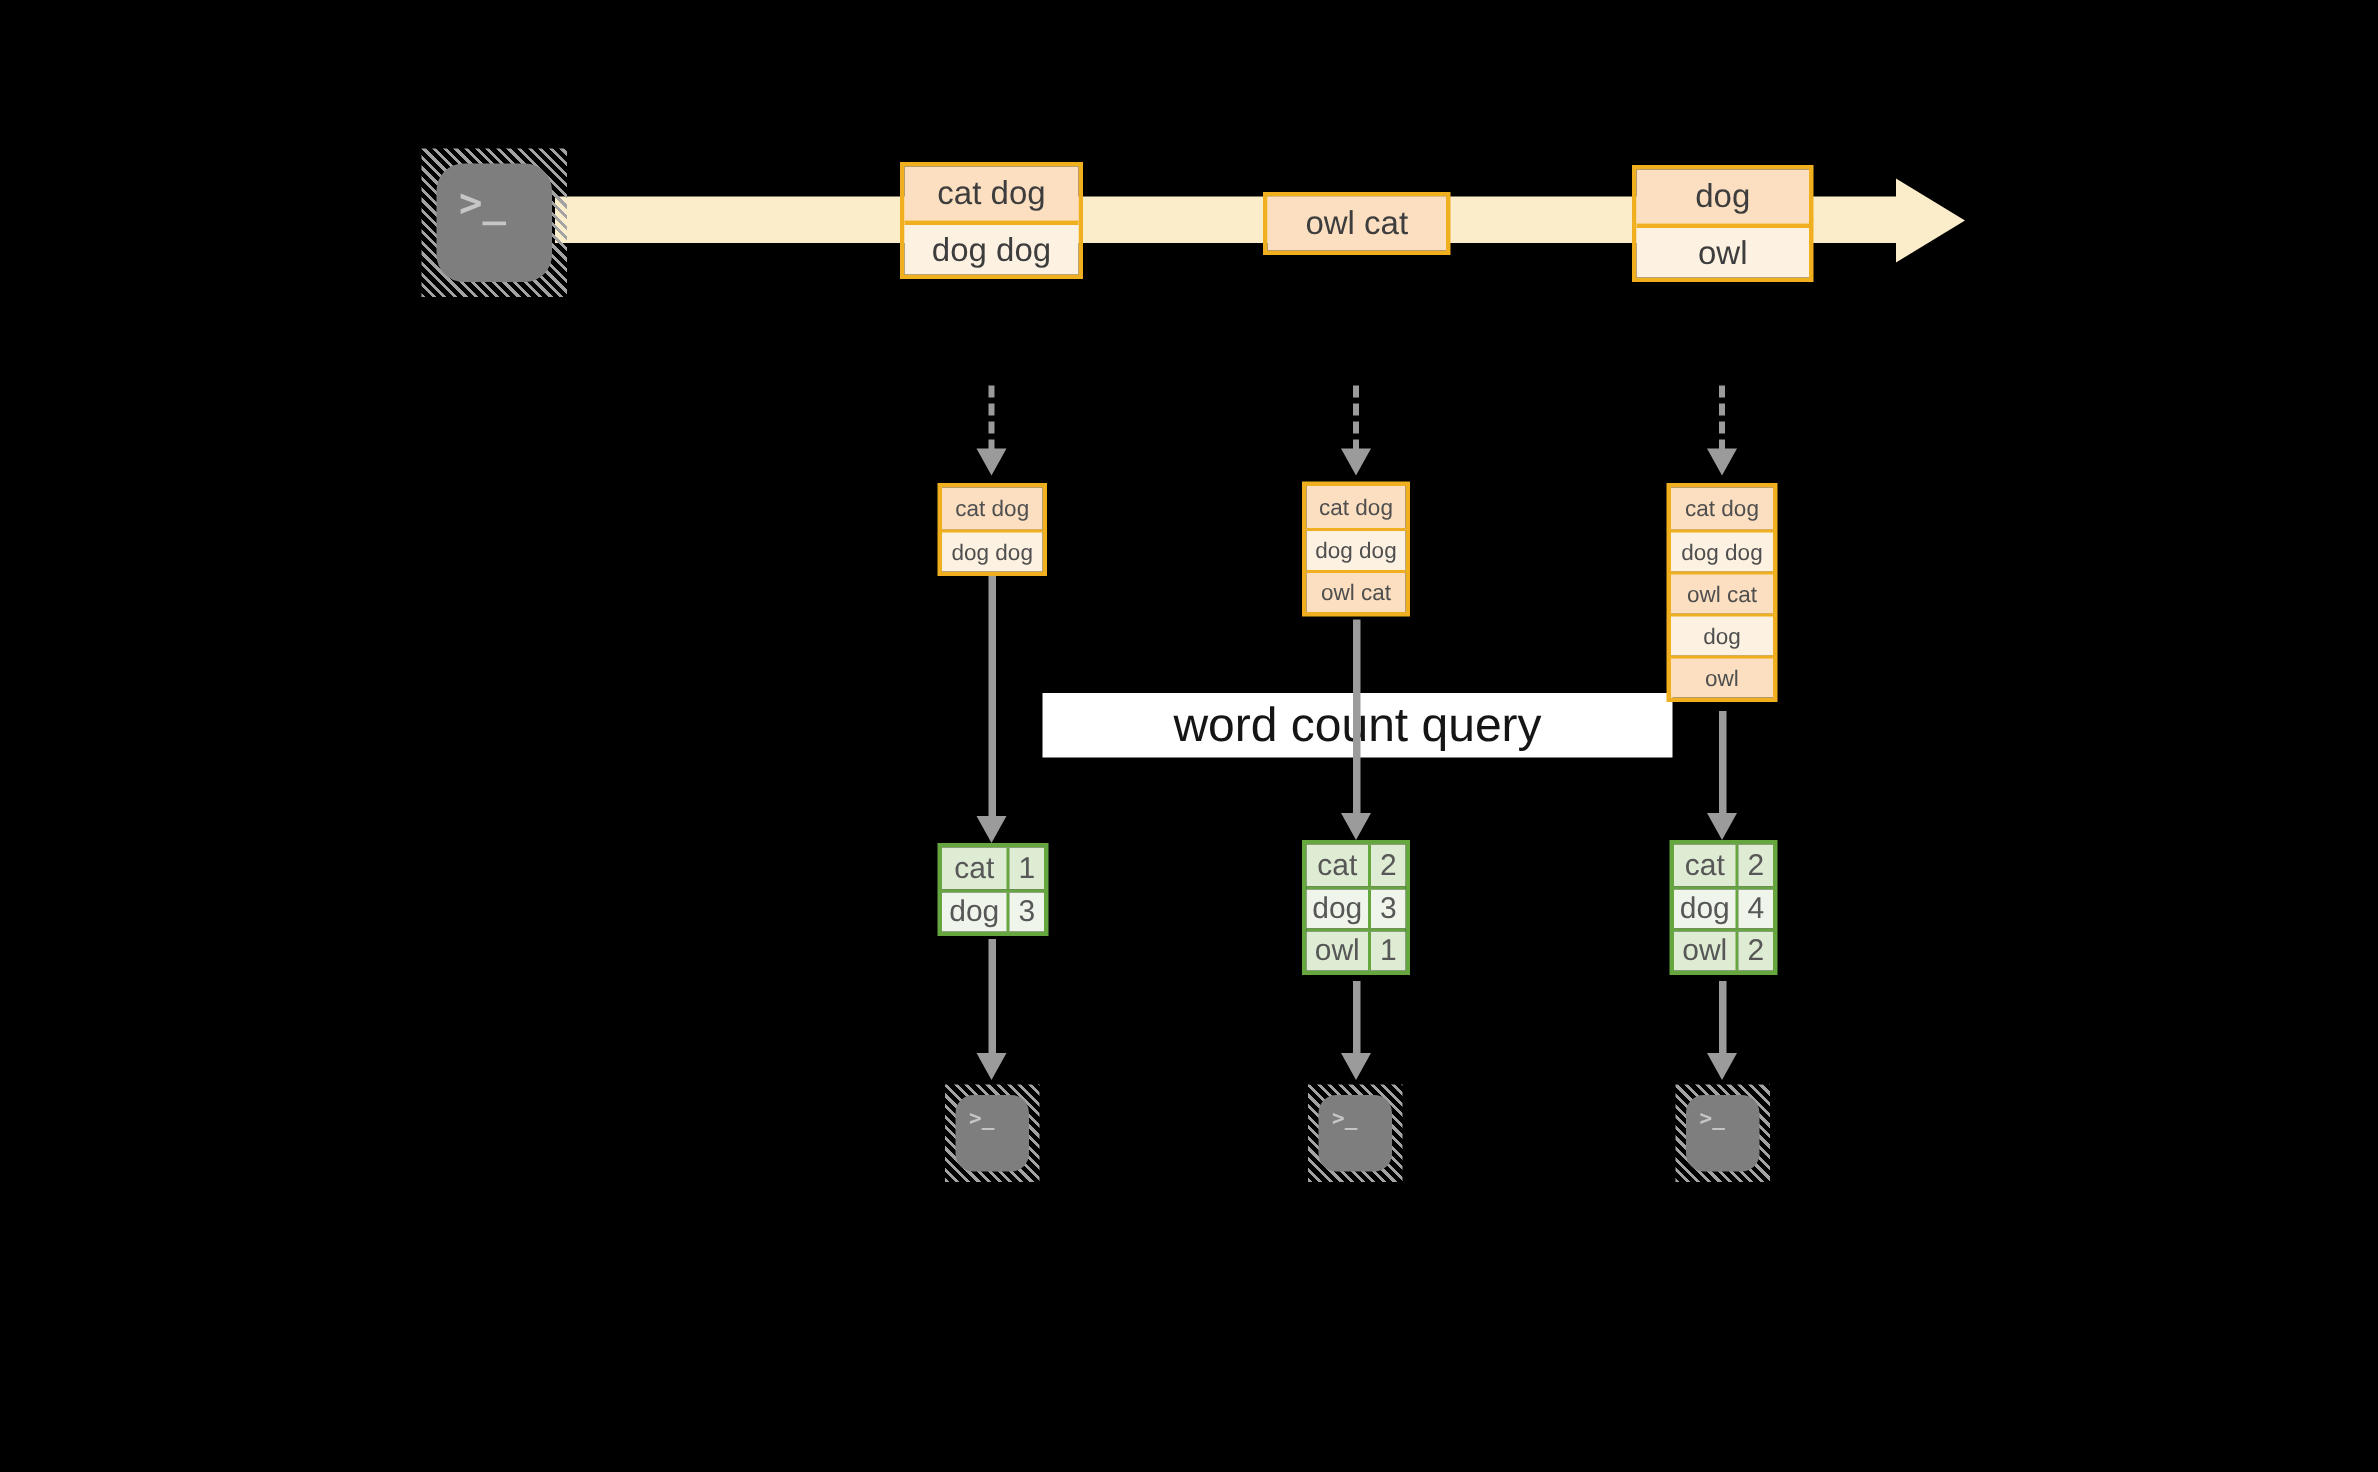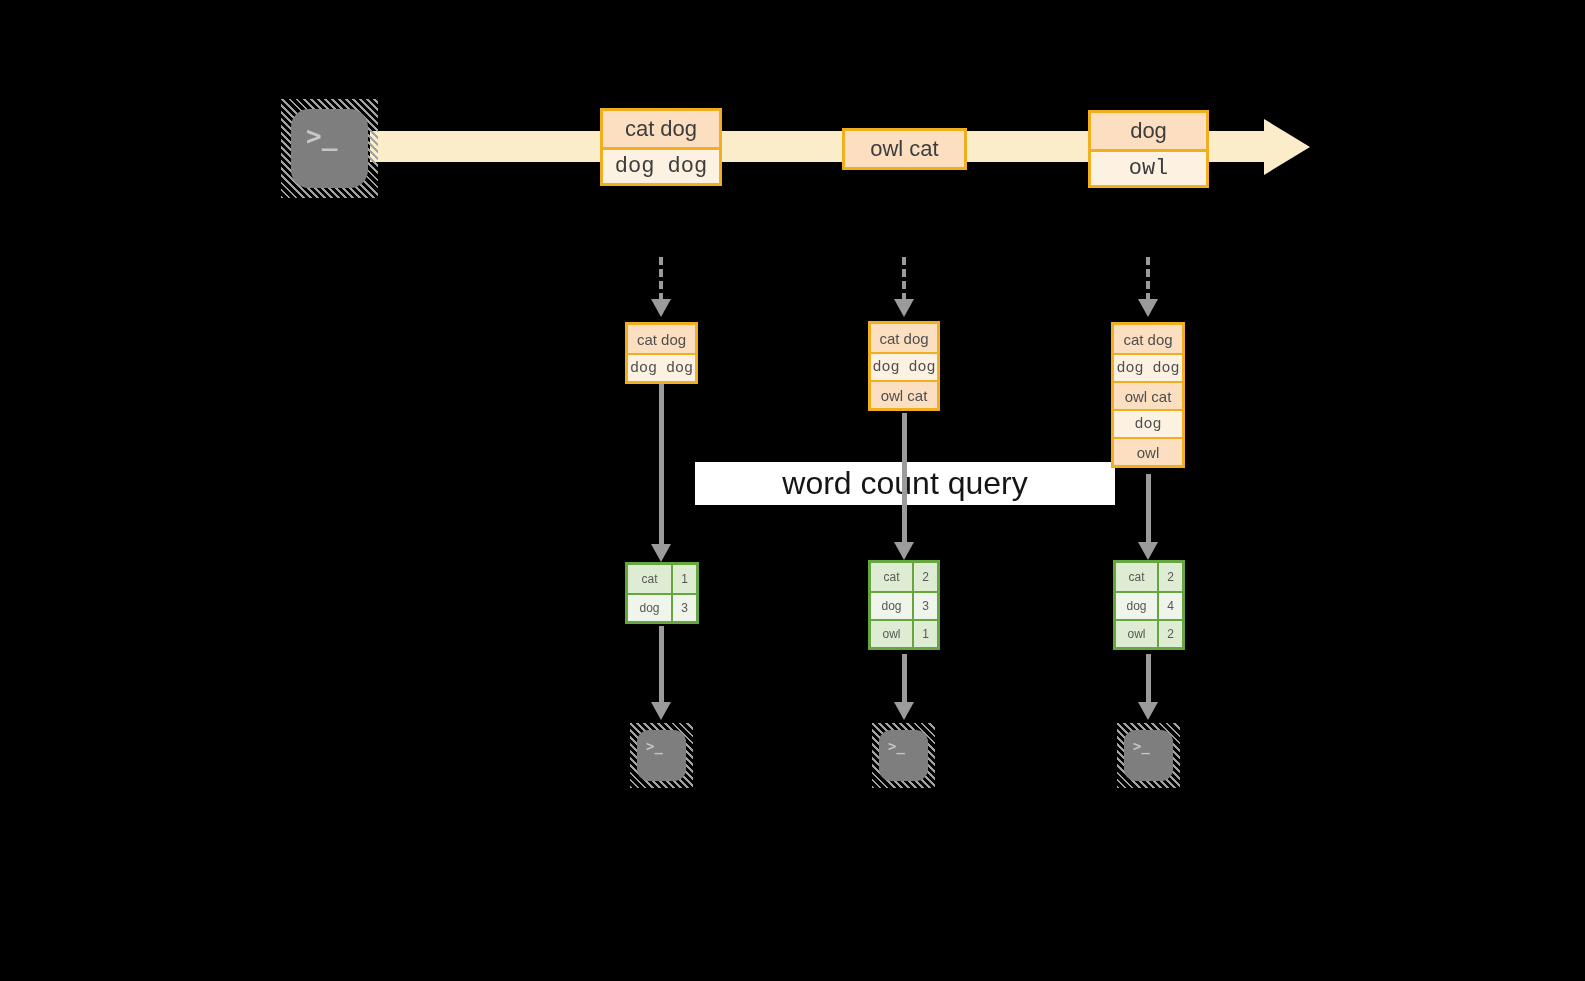--- a/index.html
+++ b/index.html
@@ -27,21 +27,21 @@
   .term-inner{position:absolute;background:#7e7e7e;color:#c6c6c6;font-weight:bold;
     font-family:"DejaVu Sans Mono","Liberation Mono",monospace;}
   .term.src .term-inner{inset:10px;border-radius:18px;font-size:26px;padding:12px 0 0 15px;}
   .term.sink .term-inner{inset:7px;border-radius:12px;font-size:14px;padding:8px 0 0 9px;}
 
   
   .batch{position:absolute;border:3px solid var(--gold);display:flex;flex-direction:column;z-index:2;}
   .brow{height:36px;display:flex;align-items:center;justify-content:center;
     font-size:22px;color:#3d3d3d;}
   .brow + .brow{border-top:3px solid var(--gold);}
-  .peach{background:var(--peach);} .cream{background:var(--cream);font-family:Liberation Mono, monospace;}
+  .peach{background:var(--peach);} .cream{background:var(--cream);}
 
   
   .dline{position:absolute;width:0;border-left:4px dashed var(--gray);z-index:2;}
   .sline{position:absolute;width:5px;background:var(--gray);z-index:2;}
   .ahead{position:absolute;width:0;height:0;border-left:10px solid transparent;
     border-right:10px solid transparent;border-top:18px solid var(--gray);z-index:2;}
   .over{z-index:5;}
 
   
   .sbox{position:absolute;border:3px solid var(--gold);display:flex;flex-direction:column;z-index:2;}
@@ -50,21 +50,21 @@
     font-size:15px;color:#4f4f4f;}
   .srow + .srow{border-top:2px solid var(--gold);}
 
   
   .qband{position:absolute;left:695px;top:462px;width:420px;height:43px;background:#ffffff;
     z-index:3;display:flex;align-items:center;justify-content:center;
     font-size:32px;color:#151515;}
 
   
   .gtable{position:absolute;border:3px solid var(--green);display:flex;flex-direction:column;z-index:2;}
-  .grow{display:flex;height:28px;font-size:12px;color:#575757;}
+  .grow{display:flex;height:28px;font-size:20px;color:#575757;}
   .grow + .grow{border-top:2px solid var(--green);}
   .gword{flex:1;border-right:2px solid var(--green);display:flex;align-items:center;justify-content:center;}
   .gcount{width:23px;display:flex;align-items:center;justify-content:center;}
   .grow.dark .gword,.grow.dark .gcount{background:var(--sage);}
   .grow.light .gword,.grow.light .gcount{background:var(--sagelight);}
 </style>
 </head>
 <body>
 
 <div class="canvas">

